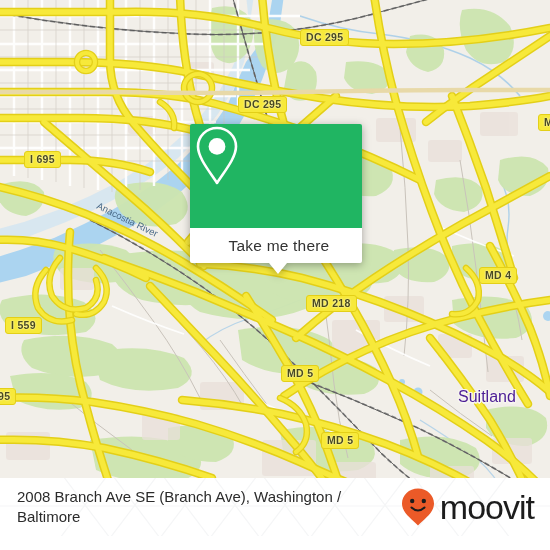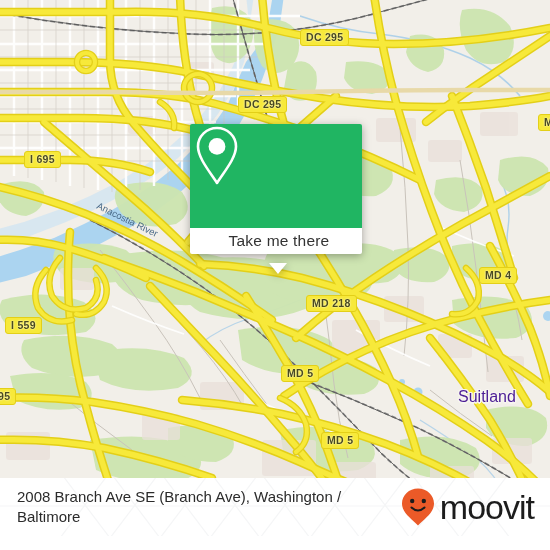--- a/index.html
+++ b/index.html
@@ -65,21 +65,21 @@
   #popup{
     position:absolute;left:190px;top:124px;width:172px;
     filter:drop-shadow(0 2px 4px rgba(0,0,0,.32));
   }
   #popup-head{
     height:104px;background:#20b562;border-radius:2px 2px 0 0;
     display:flex;align-items:center;justify-content:center;
   }
   #popup-foot{
     background:#fff;border-radius:0 0 2px 2px;
-    height:26px;display:flex;align-items:center;justify-content:center;padding-left:6px;
+    height:35px;display:flex;align-items:center;justify-content:center;padding-left:6px;
   }
   #popup-foot-label{font-size:15.5px;color:#333;letter-spacing:.2px;}
   #popup-tail{
     position:absolute;left:79px;top:139px;width:0;height:0;
     border-left:9px solid transparent;border-right:9px solid transparent;
     border-top:11px solid #fff;
   }
 
   
   #footer{

